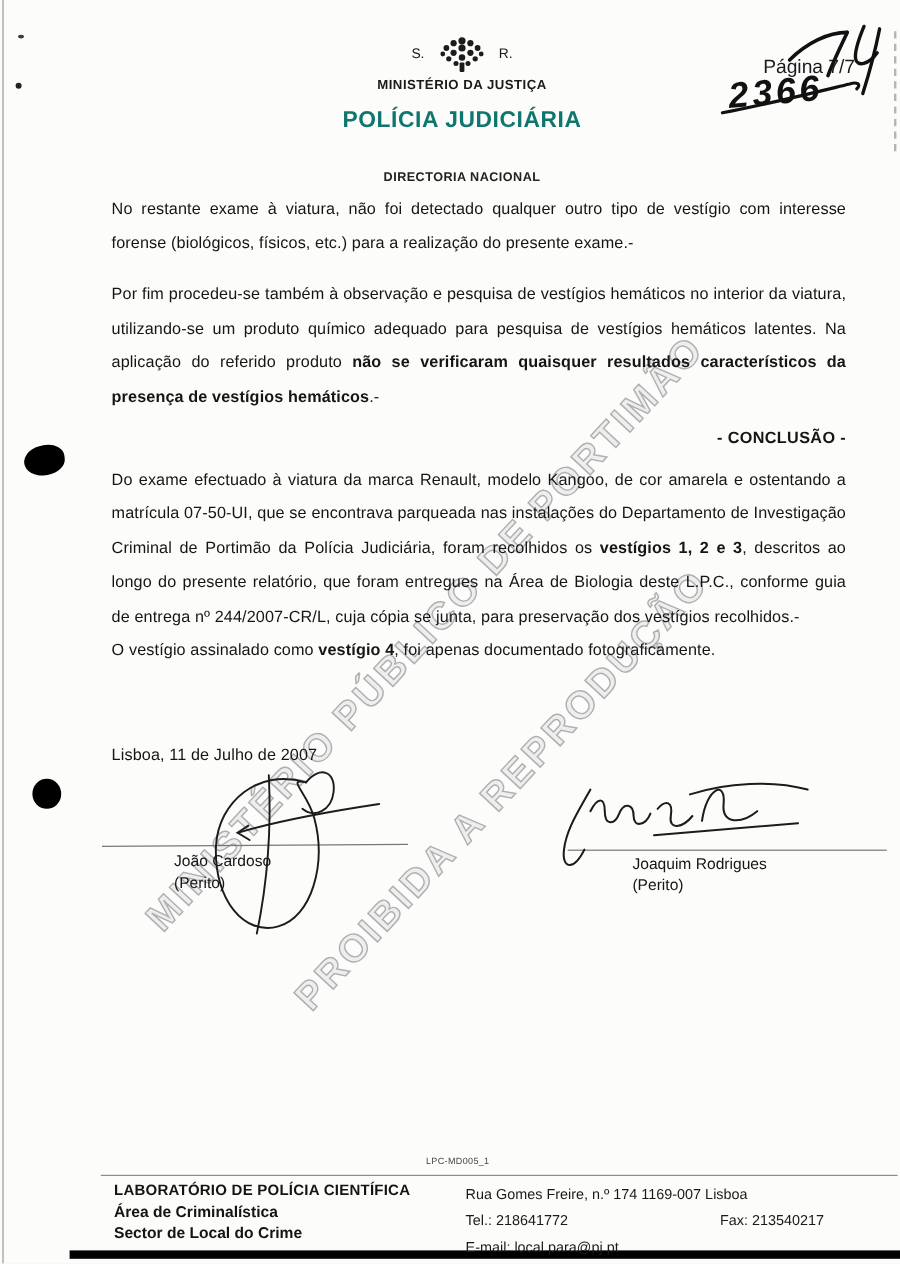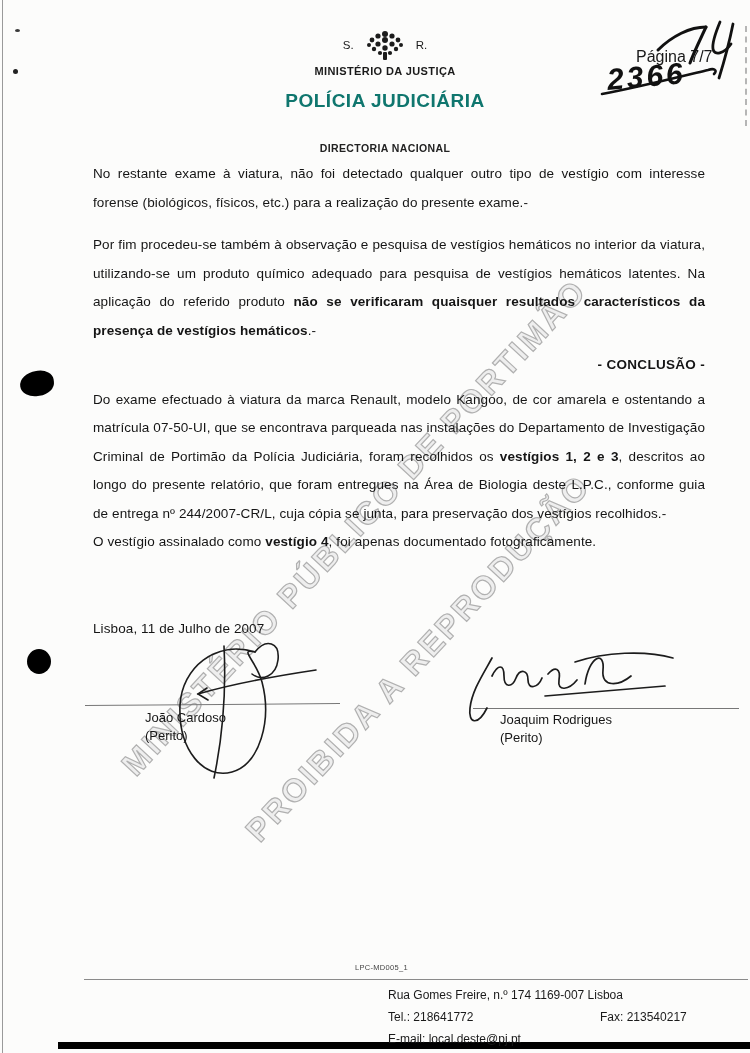--- a/index.html
+++ b/index.html
@@ -67,21 +67,21 @@
   .concl{font-weight:bold;text-align:right;margin:6px 0 6px 0;font-size:13.5px;letter-spacing:0.3px;}
   .p4{margin:0;}
   .dateline{margin-top:58px;text-align:left;}
   .para b, .para .b{font-weight:bold;}
   
   .sig-line{position:absolute;height:1px;background:#777;z-index:2;}
   .sig-line-left{left:85px;top:704px;width:255px;transform:rotate(-0.4deg);}
   .sig-line-right{left:473px;top:708px;width:266px;}
   .sig-label{position:absolute;text-align:left;font-size:13px;color:#161616;z-index:3;line-height:18px;}
   .sig-label-left{left:145px;top:709px;width:150px;}
-  .sig-label-right{left:500px;top:711px;width:160px;}
+  .sig-label-right{left:527px;top:711px;width:160px;}
   .sig-svg{position:absolute;z-index:4;pointer-events:none;}
   
   .form-code{position:absolute;left:355px;top:963px;font-size:7.5px;color:#454545;letter-spacing:0.3px;z-index:2;}
   .footer-rule{position:absolute;left:84px;top:979px;width:664px;height:1px;background:#8a8a8a;z-index:2;}
   .footer-left{position:absolute;left:95px;top:985px;z-index:2;font-weight:bold;color:#141414;}
   .footer-left .f1{font-size:12.5px;letter-spacing:0.2px;}
   .footer-left .f2,.footer-left .f3{font-size:13px;margin-top:3px;}
   .footer-right{position:absolute;left:388px;top:988px;z-index:2;font-size:12px;color:#1a1a1a;width:350px;}
   .fr-row{margin-bottom:8px;}
   .fr-telfax{display:flex;}
@@ -189,22 +189,27 @@
     <div>João Cardoso</div>
     <div>(Perito)</div>
   </div>
   <div class="sig-label sig-label-right">
     <div>Joaquim Rodrigues</div>
     <div>(Perito)</div>
   </div>
 
   <div class="form-code">LPC-MD005_1</div>
   <div class="footer-rule"></div>
+  <div class="footer-left">
+    <div class="f1">LABORATÓRIO DE POLÍCIA CIENTÍFICA</div>
+    <div class="f2">Área de Criminalística</div>
+    <div class="f3">Sector de Local do Crime</div>
+  </div>
   <div class="footer-right">
     <div class="fr-row">Rua Gomes Freire, n.º 174 1169-007 Lisboa</div>
     <div class="fr-row fr-telfax">
       <span class="fr-tel">Tel.: 218641772</span>
       <span>Fax: 213540217</span>
     </div>
-    <div class="fr-row">E-mail: local.deste@pj.pt</div>
+    <div class="fr-row">E-mail: local.para@pj.pt</div>
   </div>
 
 </div>
 
 </body></html>

